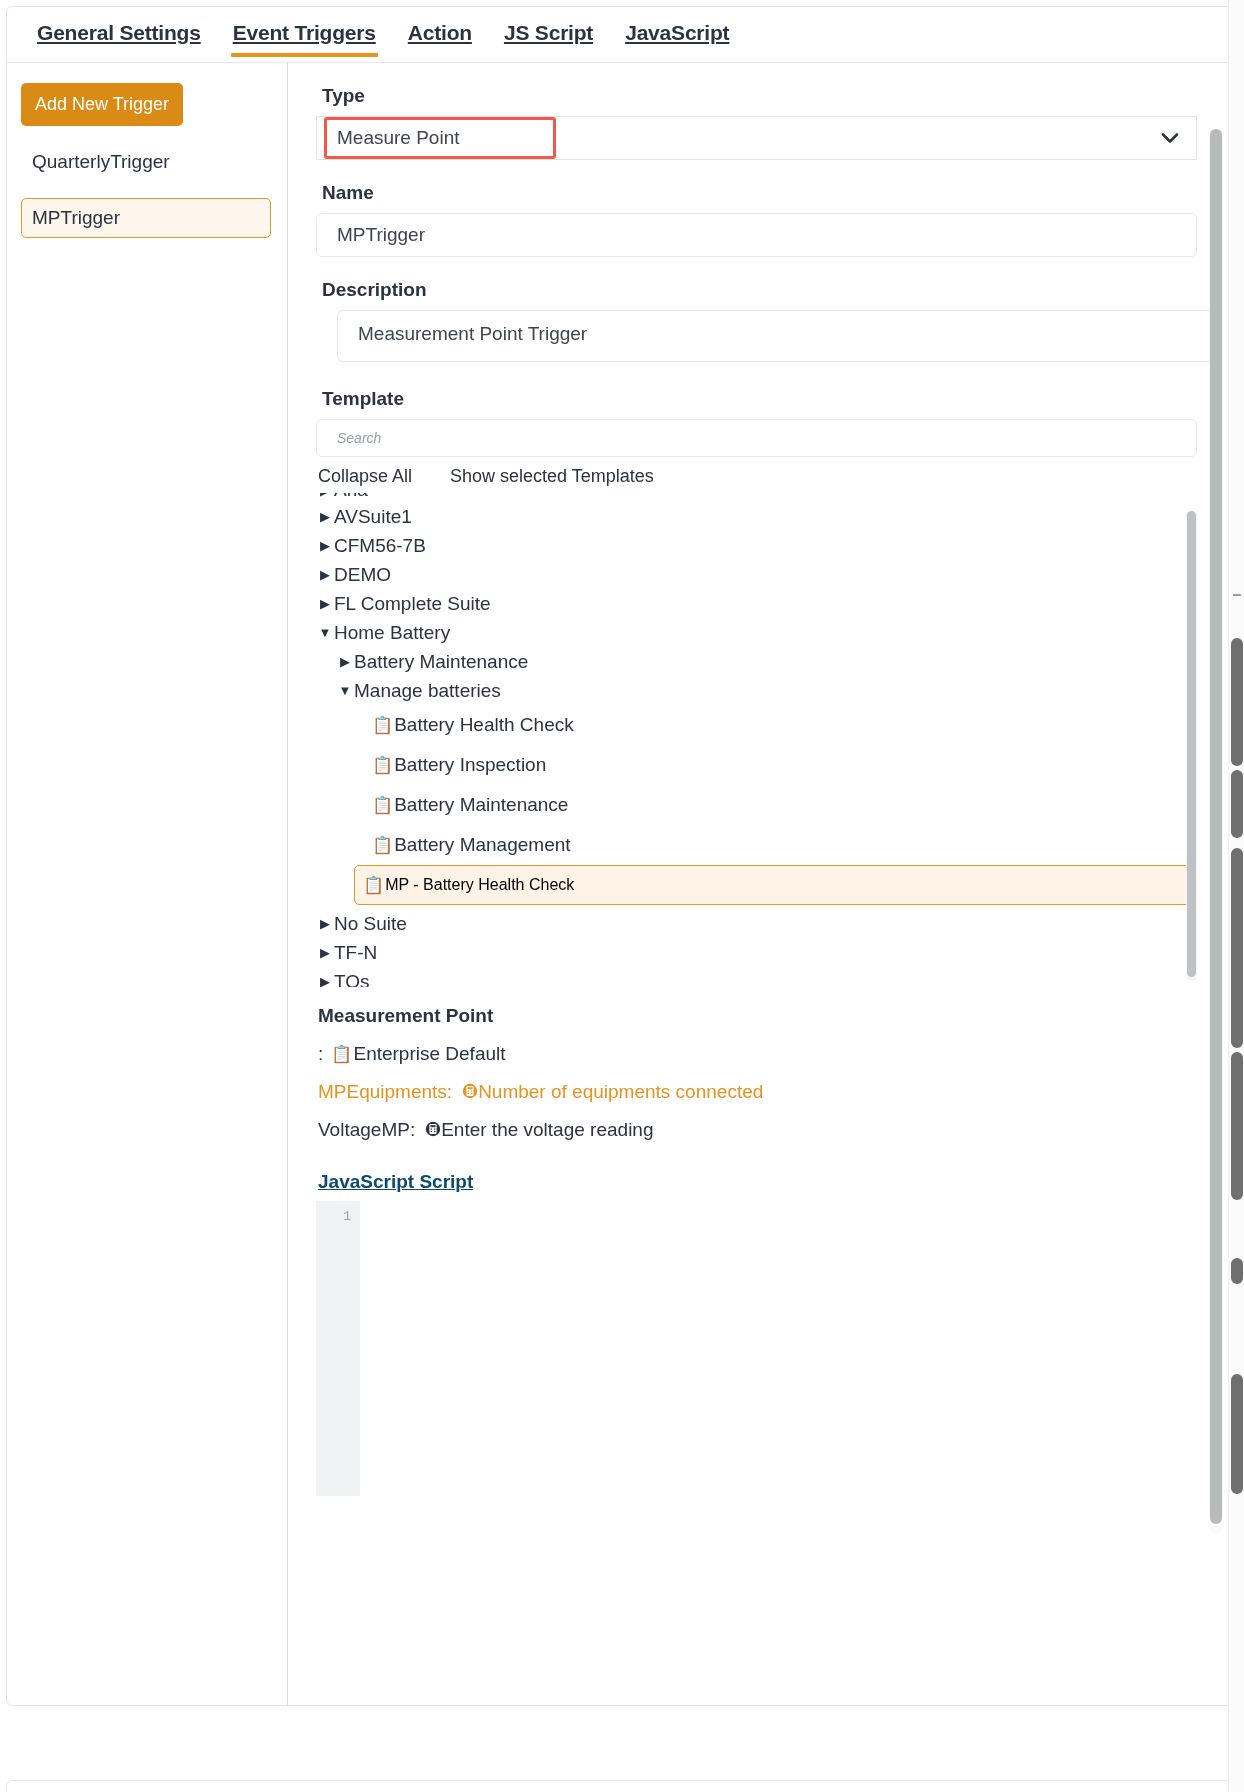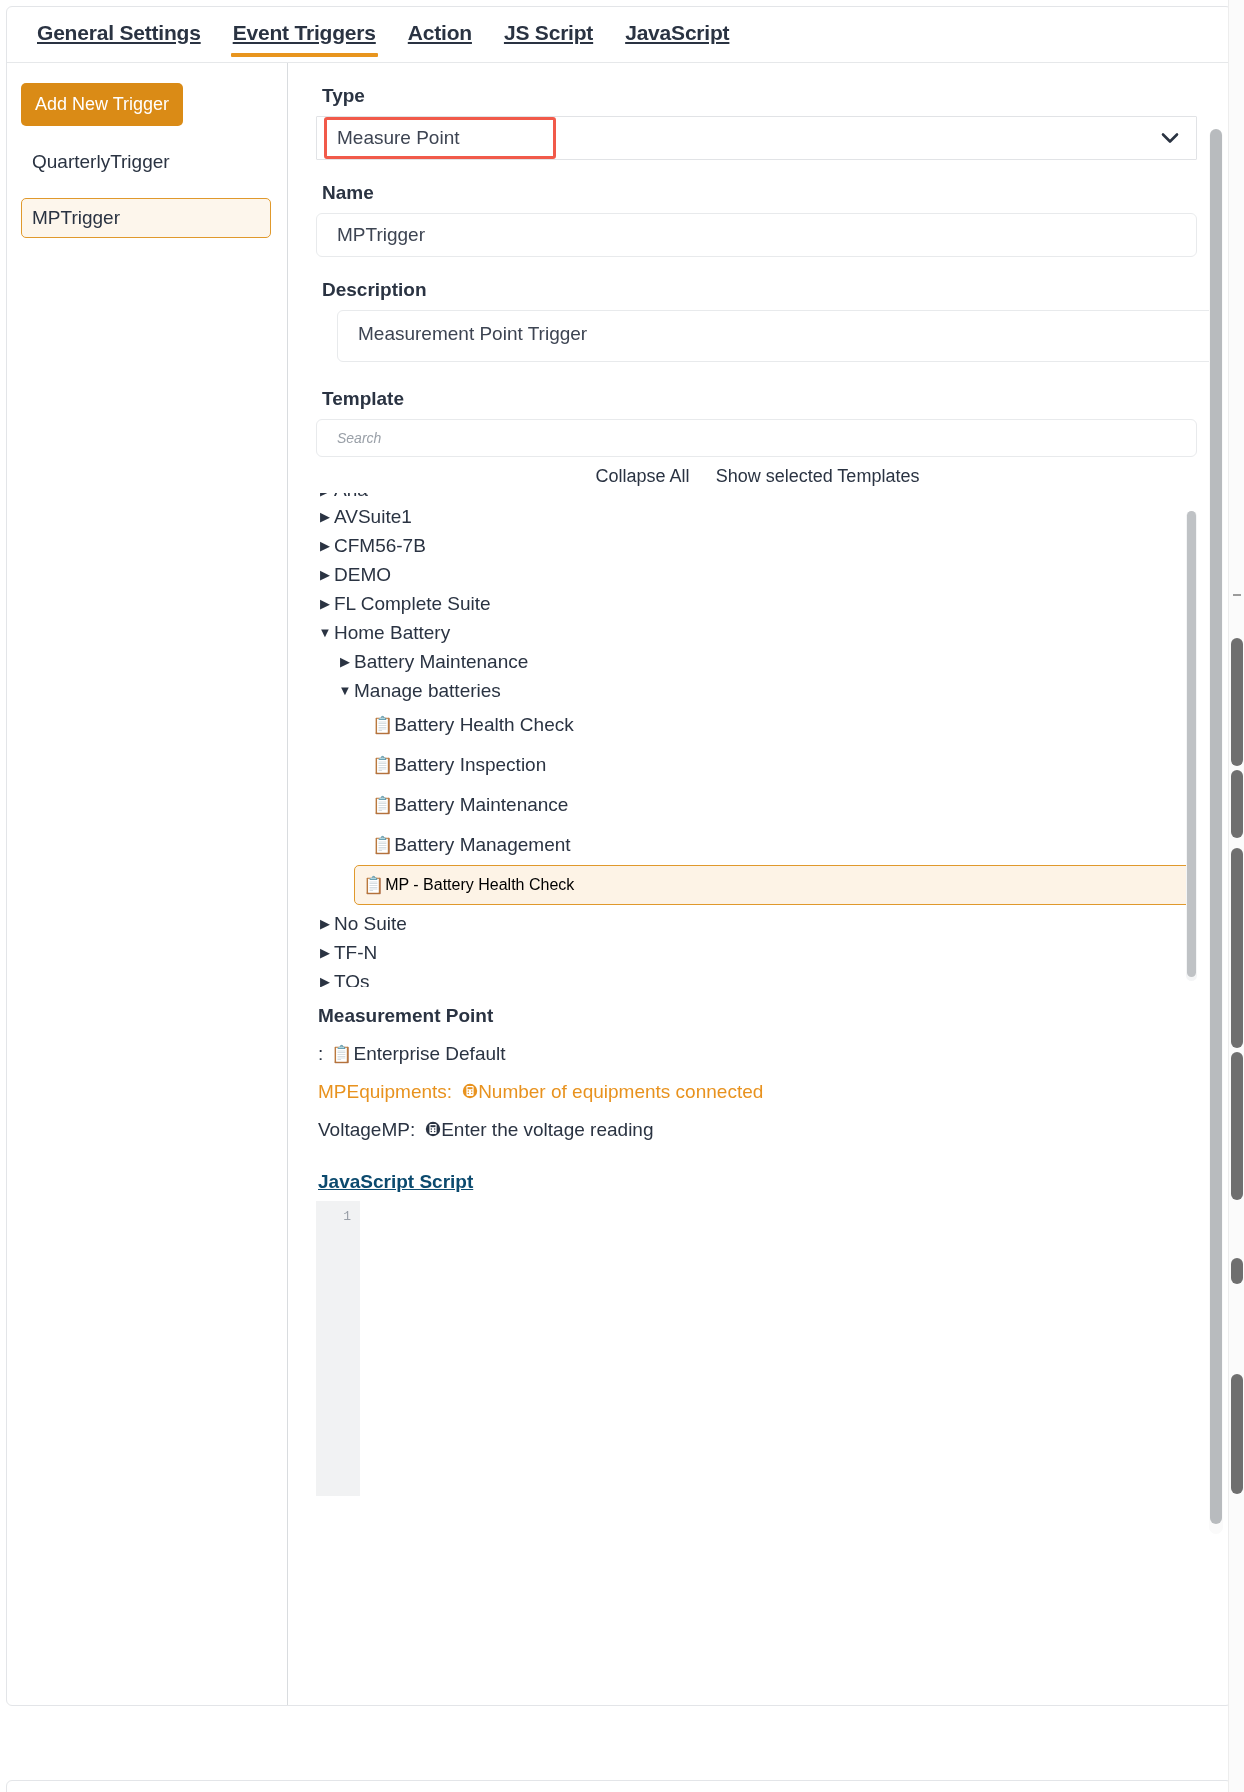--- a/index.html
+++ b/index.html
@@ -176,24 +176,23 @@
     color: #3d4452;
     padding: 16px 20px;
     font-family: inherit;
     outline: none;
   }
   .searchin::placeholder { color: #9aa0a8; font-style: italic; }
 
   .tree-actions {
     margin: 9px 0 0 2px;
     display: flex;
-    gap: 26px;
+    gap: 38px;
     font-size: 18px;
     color: #2a3342;
-    justify-content: center;
   }
   .tree-actions span { cursor: pointer; }
 
   
   .tree-box {
     position: relative;
     margin-top: 6px;
     height: 494px;
     overflow: hidden;
   }

